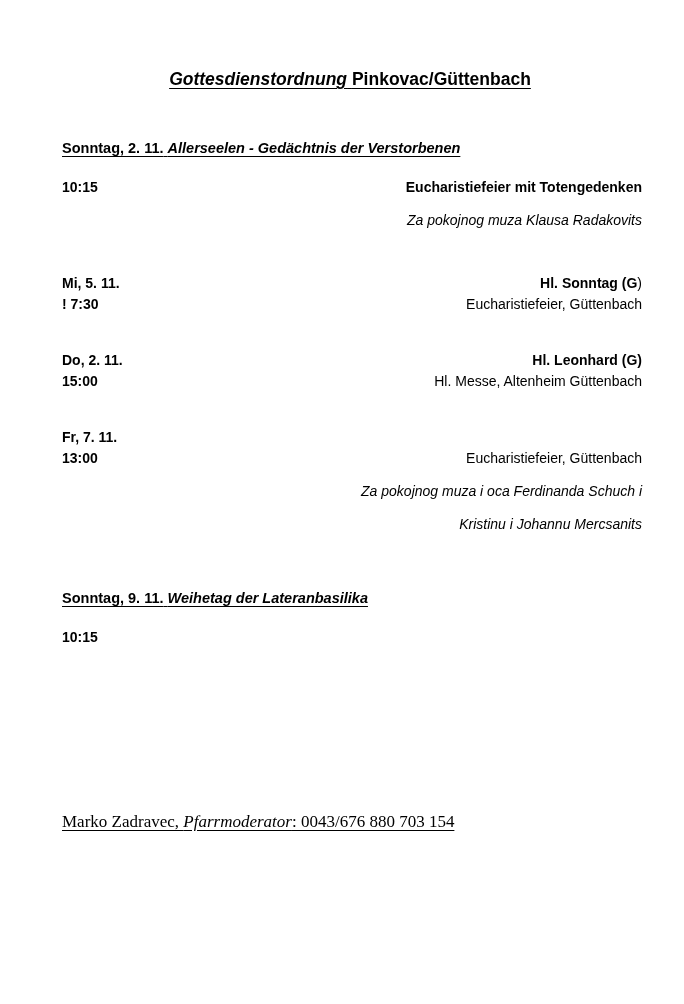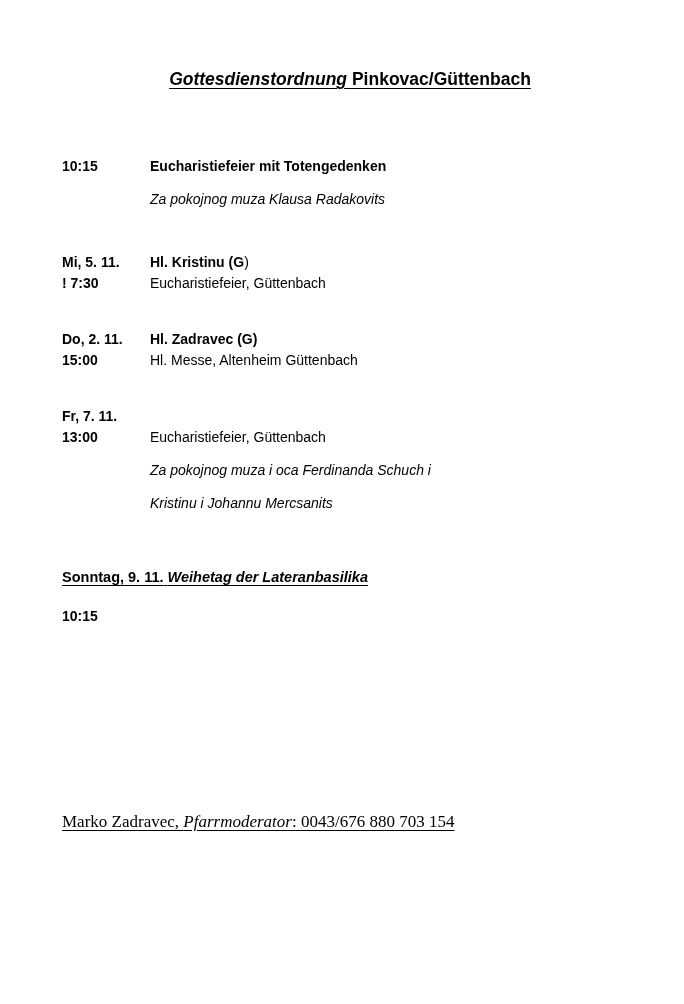--- a/index.html
+++ b/index.html
@@ -81,20 +81,21 @@
   }
   .entry-time.bold { font-weight: bold; }
   .entry-body {
     flex: 1 1 auto;
     min-width: 0;
   }
   .line {
     font-size: 14px;
     line-height: 21px;
     white-space: nowrap;
+    text-align: right;
   }
   .line.bold { font-weight: bold; }
   .line.ital { font-style: italic; margin-top: 12px; }
   .line .reg-paren {
     font-weight: normal;
   }
 
   
   .gap-after-section { height: 18px; }
   .gap-block-lg { height: 42px; }
@@ -121,52 +122,55 @@
 <body>
 
 <div class="page">
 
   <div class="doc-title">
     <span class="t-part t-ital">Gottesdienstordnung</span><span class="t-part">&nbsp;</span><span class="t-part">Pinkovac/Güttenbach</span>
   </div>
 
   <div class="schedule">
 
+    <div class="section-head">
+      <span class="sh-day">Sonntag, 2. 11.</span><span class="sh-day">&nbsp;</span><span class="sh-feast">Allerseelen - Gedächtnis der Verstorbenen</span>
+    </div>
 
     <div class="gap-after-section"></div>
 
     <div class="entry">
       <div class="entry-time bold">10:15</div>
       <div class="entry-body">
         <div class="line bold">Eucharistiefeier mit Totengedenken</div>
         <div class="line ital">Za pokojnog muza Klausa Radakovits</div>
       </div>
     </div>
 
     <div class="gap-block-lg"></div>
 
     <div class="entry">
       <div class="entry-time bold">Mi, 5. 11.</div>
       <div class="entry-body">
-        <div class="line bold"><span>Hl. Kristinu (G</span><span class="reg-paren">)</span></div>
+        <div class="line bold"><span>Hl. Sonntag (G</span><span class="reg-paren">)</span></div>
       </div>
     </div>
     <div class="entry">
       <div class="entry-time bold">! 7:30</div>
       <div class="entry-body">
         <div class="line">Eucharistiefeier, Güttenbach</div>
       </div>
     </div>
 
     <div class="gap-block-md"></div>
 
     <div class="entry">
       <div class="entry-time bold">Do, 2. 11.</div>
       <div class="entry-body">
-        <div class="line bold">Hl. Zadravec (G)</div>
+        <div class="line bold">Hl. Leonhard (G)</div>
       </div>
     </div>
     <div class="entry">
       <div class="entry-time">15:00</div>
       <div class="entry-body">
         <div class="line">Hl. Messe, Altenheim Güttenbach</div>
       </div>
     </div>
 
     <div class="gap-block-md"></div>

